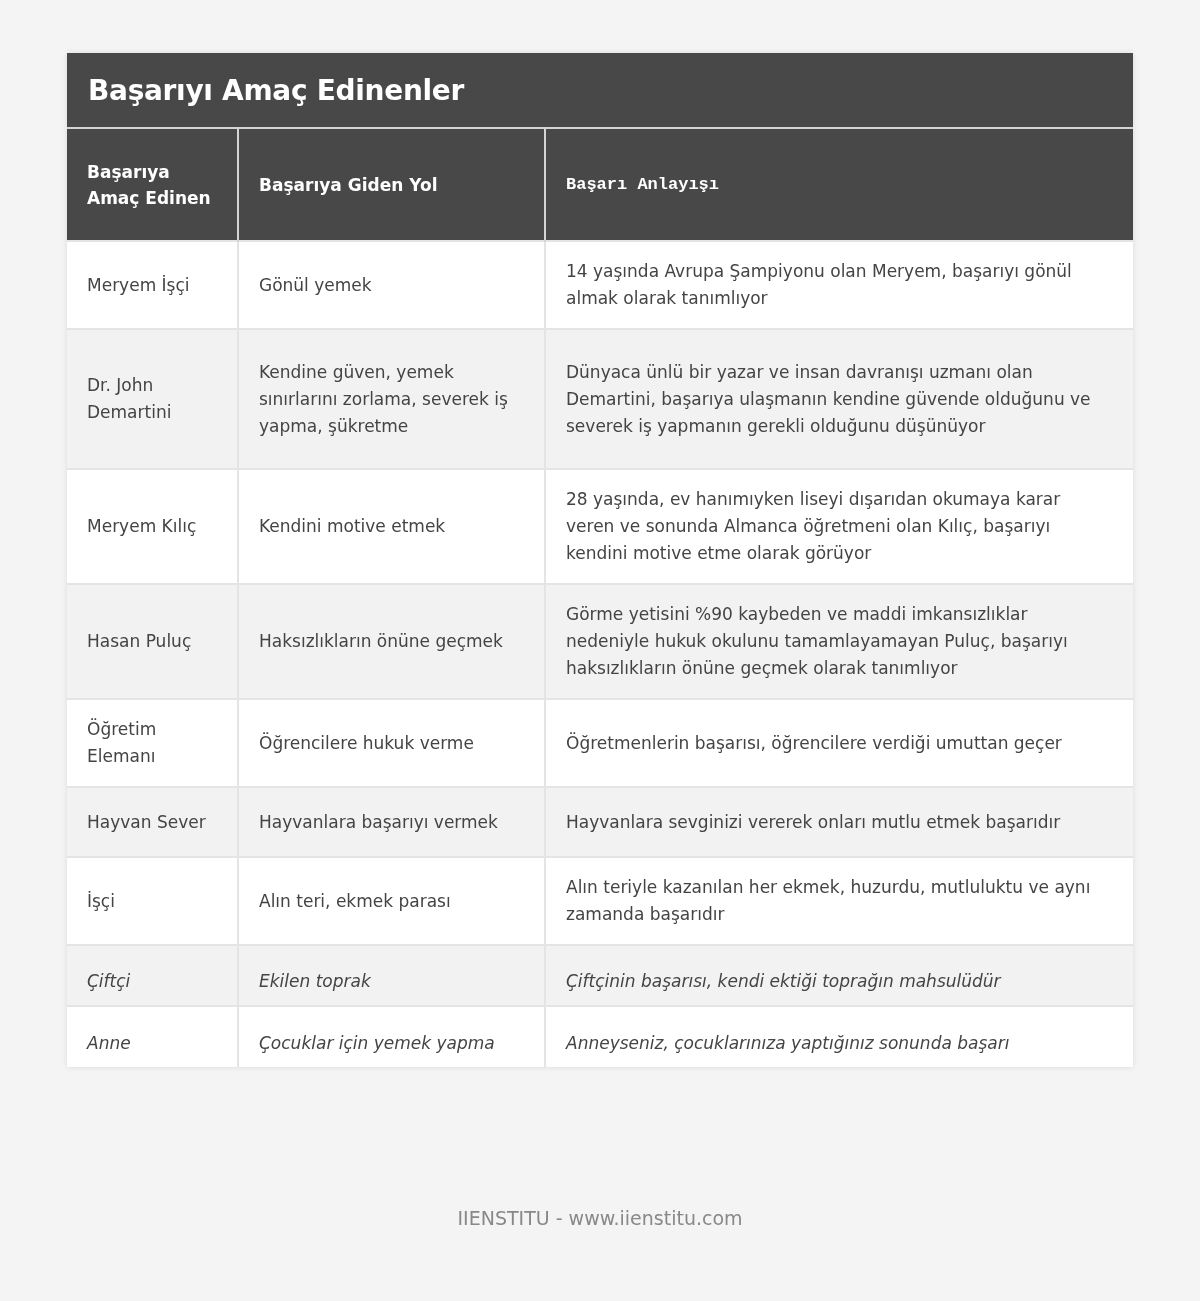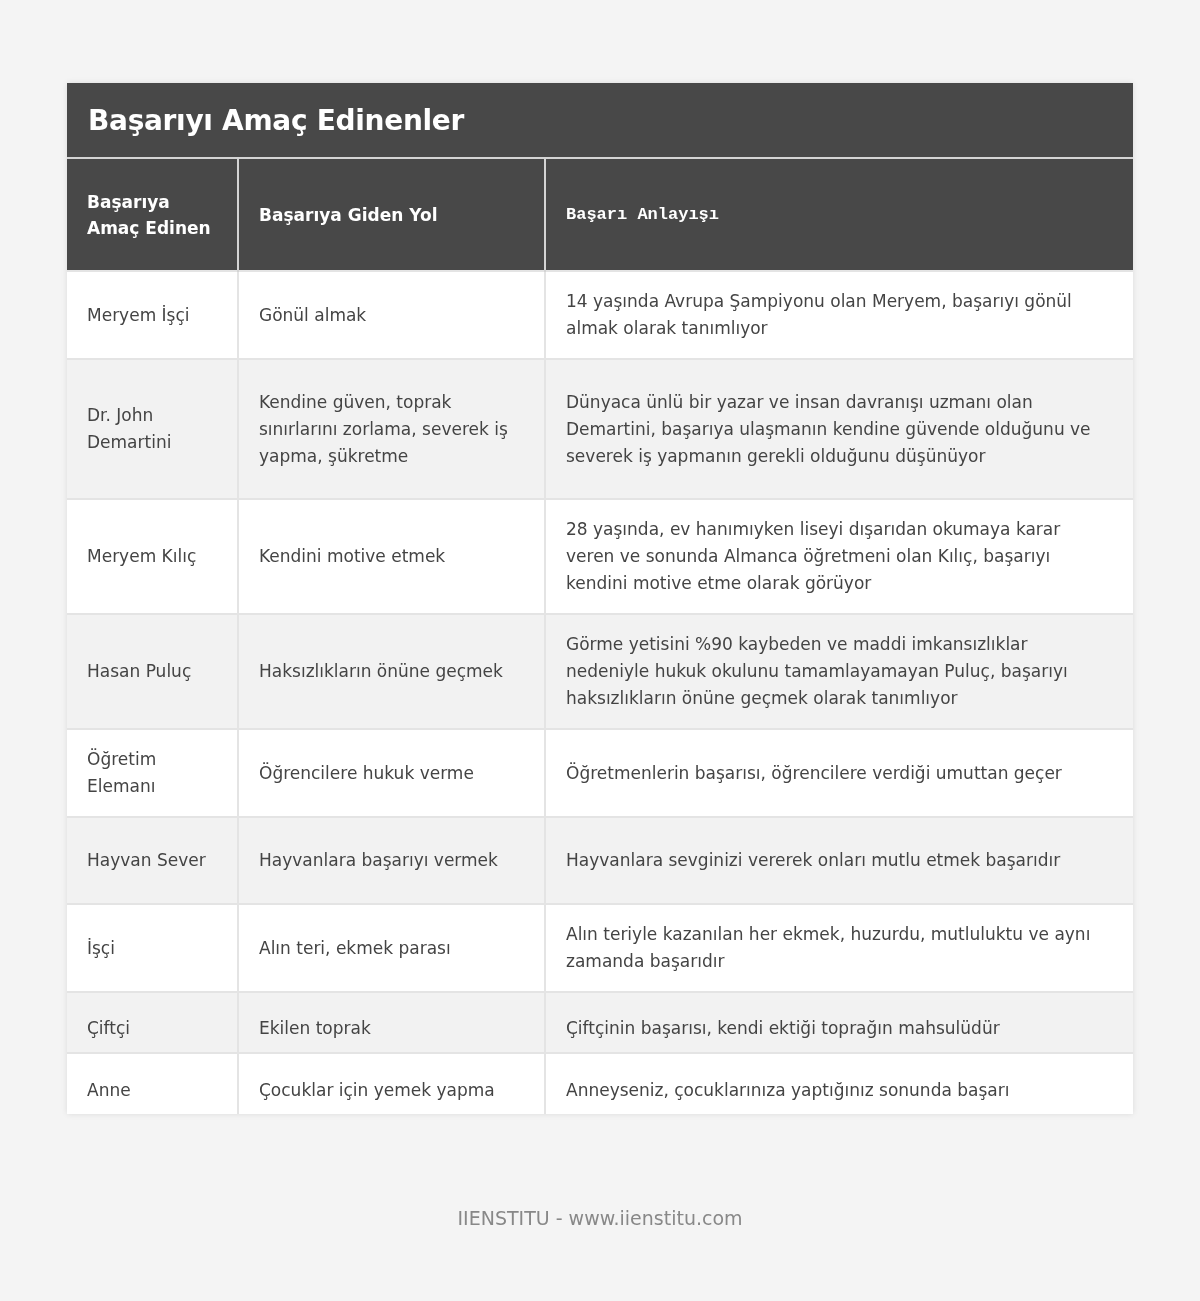--- a/index.html
+++ b/index.html
@@ -10,21 +10,21 @@
     body {
       width: 1200px;
       height: 1301px;
       position: relative;
       font-family: "DejaVu Sans", sans-serif;
       color: #444444;
     }
     .card {
       position: absolute;
       left: 67px;
-      top: 83px;
+      top: 53px;
       width: 1066px;
       background: #ffffff;
       box-shadow: 0 0 6px rgba(0,0,0,0.10);
     }
     .title-bar {
       background: #484848;
       height: 76px;
       box-sizing: border-box;
       padding-left: 21px;
       display: flex;
@@ -65,24 +65,24 @@
       line-height: 27px;
       padding: 16px 20px;
       vertical-align: middle;
       border-right: 2px solid #e4e4e4;
       border-top: 2px solid #e4e4e4;
       color: #444444;
     }
     tbody td:last-child { border-right: none; }
     tbody tr:nth-child(odd) td { background: #ffffff; }
     tbody tr:nth-child(even) td { background: #f2f2f2; }
-    tbody tr.h87 td { height: 87px; box-sizing: border-box; }
+    tbody tr.h87 td { height: 70px; box-sizing: border-box; }
     tbody tr.h140 td { height: 140px; box-sizing: border-box; }
     tbody tr.h113 td { height: 113px; box-sizing: border-box; }
-    tbody tr.h61 td { height: 61px; box-sizing: border-box; padding-top: 12px; padding-bottom: 0; }
+    tbody tr.h61 td { height: 61px; box-sizing: border-box; padding-top: 12px; padding-bottom: 0; font-style: italic; }
     .footer {
       position: absolute;
       left: 0;
       top: 1207px;
       width: 1200px;
       text-align: center;
       font-size: 19px;
       color: #888888;
     }
   </style>
@@ -102,26 +102,26 @@
     <thead>
       <tr>
         <th>Başarıya Amaç Edinen</th>
         <th>Başarıya Giden Yol</th>
         <th>Başarı Anlayışı</th>
       </tr>
     </thead>
     <tbody>
       <tr class="h87">
         <td>Meryem İşçi</td>
-        <td>Gönül almak</td>
+        <td>Gönül yemek</td>
         <td>14 yaşında Avrupa Şampiyonu olan Meryem, başarıyı gönül almak olarak tanımlıyor</td>
       </tr>
       <tr class="h140">
         <td>Dr. John Demartini</td>
-        <td>Kendine güven, toprak sınırlarını zorlama, severek iş yapma, şükretme</td>
+        <td>Kendine güven, yemek sınırlarını zorlama, severek iş yapma, şükretme</td>
         <td>Dünyaca ünlü bir yazar ve insan davranışı uzmanı olan Demartini, başarıya ulaşmanın kendine güvende olduğunu ve severek iş yapmanın gerekli olduğunu düşünüyor</td>
       </tr>
       <tr class="h113">
         <td>Meryem Kılıç</td>
         <td>Kendini motive etmek</td>
         <td>28 yaşında, ev hanımıyken liseyi dışarıdan okumaya karar veren ve sonunda Almanca öğretmeni olan Kılıç, başarıyı kendini motive etme olarak görüyor</td>
       </tr>
       <tr class="h113">
         <td>Hasan Puluç</td>
         <td>Haksızlıkların önüne geçmek</td>

